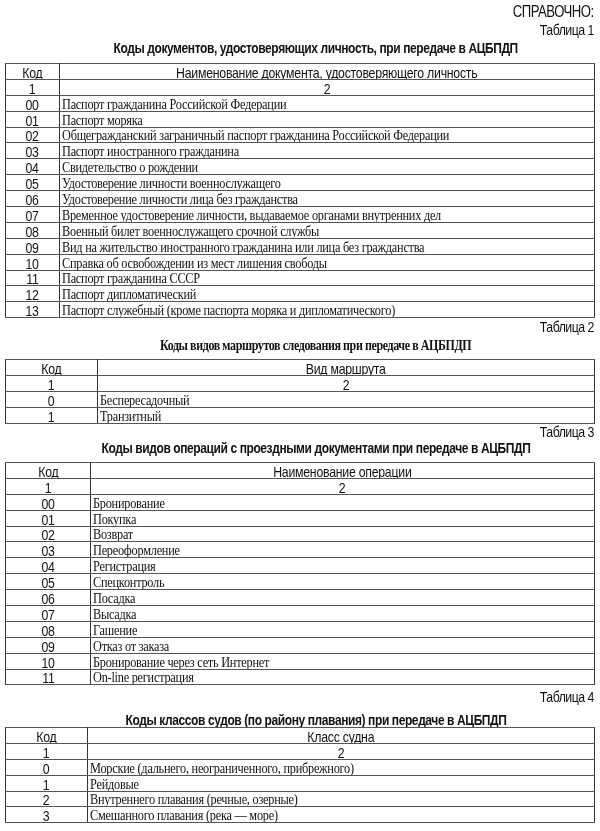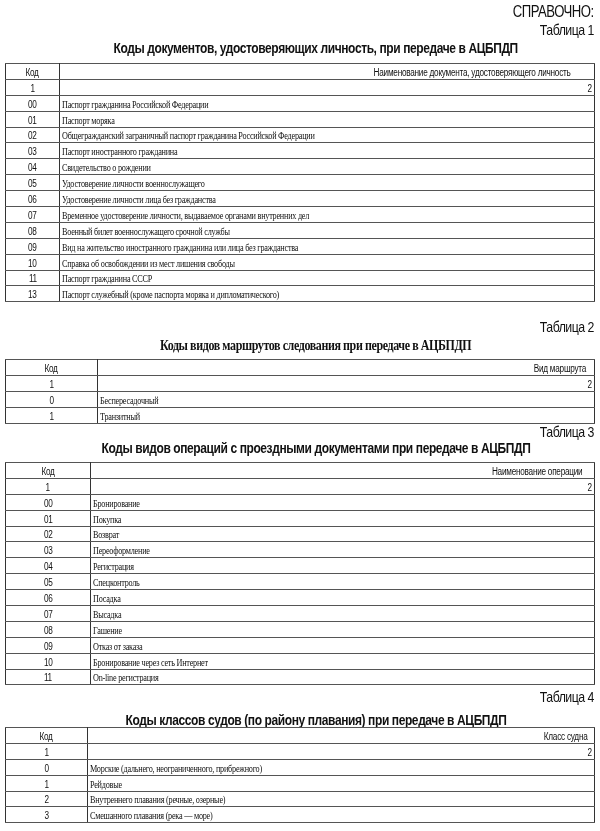--- a/index.html
+++ b/index.html
@@ -23,38 +23,38 @@
   .tbl-title {
     position: absolute; left: 16px; width: 600px; text-align: center;
     font-size: 15px; font-weight: bold; letter-spacing: -0.5px;
     white-space: nowrap;
   }
   .tbl-title span { display: inline-block; transform: scaleX(0.8); transform-origin: center center; }
   table.codes {
     position: absolute; left: 5px; width: 590px;
     border-collapse: collapse;
     border: 1.5px solid #333;
-    font-size: 10px;
+    font-size: 15px;
   }
   table.codes td {
     border-top: 1.5px solid #555;
     border-bottom: 1.5px solid #555;
     height: 15.9px;
     line-height: 13px;
     padding: 0 2px;
     white-space: nowrap;
     overflow: hidden;
     vertical-align: bottom;
   }
   table.codes td.code {
     text-align: center;
     border-right: 1.5px solid #333;
   }
   table.codes td.name { text-align: left; font-family: Liberation Serif, serif; }
-  table.codes td.center { text-align: right; }
+  table.codes td.center { text-align: center; }
   .sq { display: inline-block; transform: scaleX(0.82); transform-origin: left bottom; letter-spacing: -0.3px; }
   td.code .sq, td.center .sq { transform-origin: center bottom; }
 </style>
 </head>
 <body>
 
 <div class="ref-label">СПРАВОЧНО:</div>
 
 <div class="tbl-num" style="top:21px;">Таблица 1</div>
 <div class="tbl-title" style="top:39px;"><span>Коды документов, удостоверяющих личность, при передаче в АЦБПДП</span></div>
@@ -114,20 +114,24 @@
       </tr>
     <tr>
         <td class="code"><span class="sq">10</span></td>
         <td class="name"><span class="sq">Справка об освобождении из мест лишения свободы</span></td>
       </tr>
     <tr>
         <td class="code"><span class="sq">11</span></td>
         <td class="name"><span class="sq">Паспорт гражданина СССР</span></td>
       </tr>
     <tr>
+        <td class="code"><span class="sq">12</span></td>
+        <td class="name"><span class="sq">Паспорт дипломатический</span></td>
+      </tr>
+    <tr>
         <td class="code"><span class="sq">13</span></td>
         <td class="name"><span class="sq">Паспорт служебный (кроме паспорта моряка и дипломатического)</span></td>
       </tr>
   </tbody>
 </table>
 
 <div class="tbl-num" style="top:318px;">Таблица 2</div>
 <div class="tbl-title" style="top:337px;font-family:Liberation Serif, serif;"><span>Коды видов маршрутов следования при передаче в АЦБПДП</span></div>
 <table class="codes" style="top:359px;">
   <colgroup>

